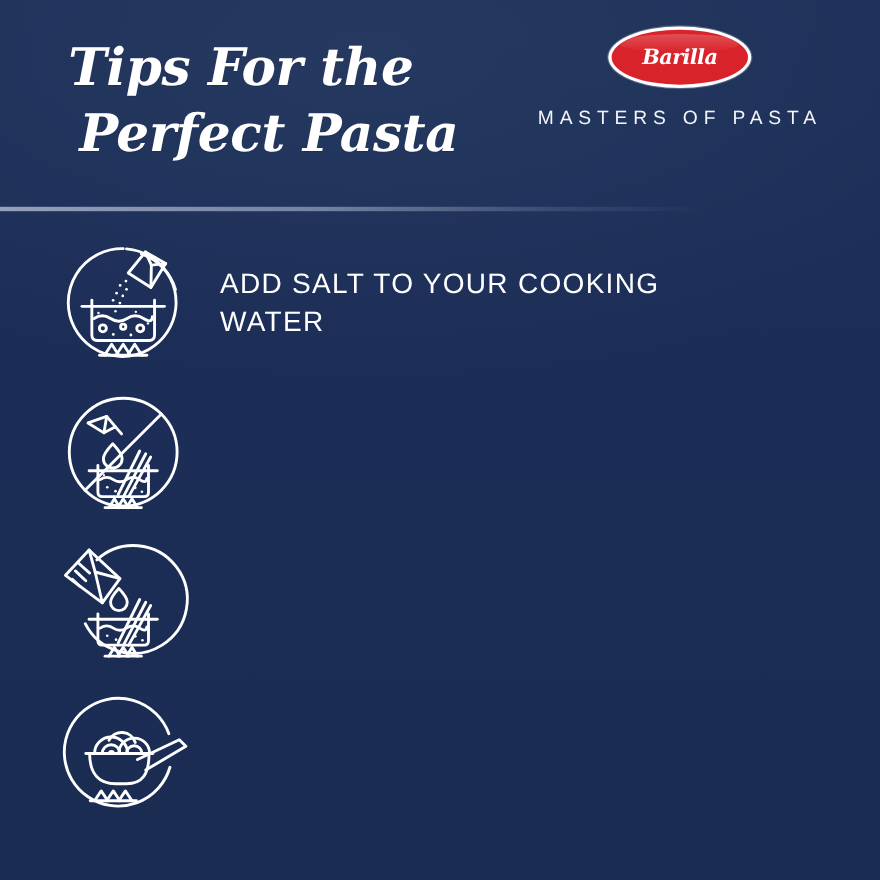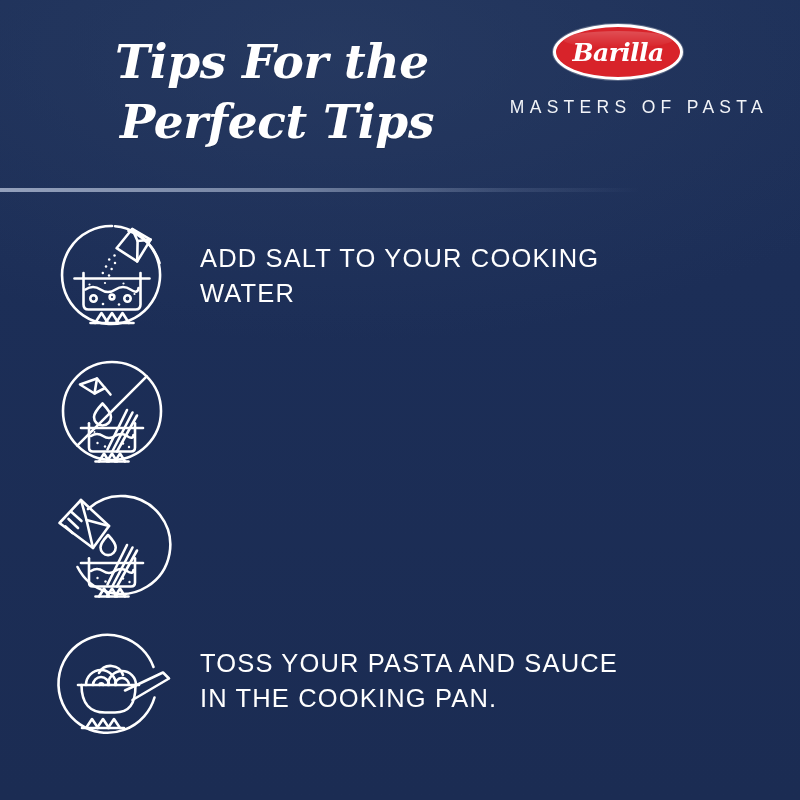--- a/index.html
+++ b/index.html
@@ -38,21 +38,20 @@
   .poster-title {
     color: #ffffff;
     font-family: "DejaVu Serif", serif;
     font-style: italic;
     font-weight: 700;
     font-size: 47px;
     line-height: 1.27;
     letter-spacing: -0.3px;
     margin: 0;
     text-shadow: 0 1px 0 rgba(0,0,0,0.12);
-    text-align: center;
   }
   .poster-title .l2 { display: block; padding-left: 10px; }
 
   
   .brand {
     position: absolute;
     right: 32px;
     top: 24px;
     width: 300px;
     text-align: center;
@@ -79,34 +78,33 @@
     border-radius:50%;
     background:linear-gradient(180deg, rgba(255,255,255,0.20), rgba(255,255,255,0));
     pointer-events:none;
   }
   .logo-word {
     position: relative;
     color: #ffffff;
     font-family: "DejaVu Serif", serif;
     font-style: italic;
     font-weight: 700;
-    font-size: 25px;
+    font-size: 19px;
     letter-spacing: -0.6px;
     line-height: 1;
     z-index: 2;
   }
   .brand-tagline {
     margin-top: 17px;
     color: #f2f4f8;
     font-family: "Liberation Sans", sans-serif;
     font-size: 17.5px;
     font-weight: 400;
     letter-spacing: 5.3px;
     white-space: nowrap;
-    text-align: right;
   }
 
   
   .divider {
     position: absolute;
     left: 0;
     top: 188px;
     width: 640px;
     height: 4px;
     background: linear-gradient(90deg, rgba(168,180,205,0.85) 0%, rgba(150,164,192,0.70) 45%, rgba(120,136,170,0.25) 80%, rgba(28,46,87,0) 100%);
@@ -146,21 +144,21 @@
   }
 </style>
 </head>
 <body>
 
 <div id="poster">
 
   <div class="bg-gradient"></div>
 
   <div class="title-block">
-    <h1 class="poster-title"><span class="l1">Tips For the</span><span class="l2">Perfect Tips</span></h1>
+    <h1 class="poster-title"><span class="l1">Tips For the</span><span class="l2">Perfect Pasta</span></h1>
   </div>
 
   <div class="brand">
     <div class="logo-ellipse">
       <span class="logo-word">Barilla</span>
     </div>
     <div class="brand-tagline">MASTERS OF PASTA</div>
   </div>
 
   <div class="divider"></div>
@@ -309,18 +307,16 @@
           <path d="M28.5 63.0 C28.5 82.5 38.0 90.5 52.0 90.5 L62.0 90.5 C76.0 90.5 82.5 82.5 82.5 63.0"></path>
 
           <path d="M72.0 68.5 L110.0 50.5 L116.0 56.5 L79.5 78.0"></path>
 
           <path d="M33 106 L39 97 L45 106"></path>
           <path d="M44 106 L50 97 L56 106"></path>
           <path d="M55 106 L61 97 L67 106"></path>
           <path d="M29 106 L71 106"></path>
         </svg>
       </div>
-      <div class="tip-text">TOSS YOUR PASTA AND SAUCE
-IN THE COOKING PAN.</div>
     </div>
 
   </div>
 </div>
 
 </body></html>

